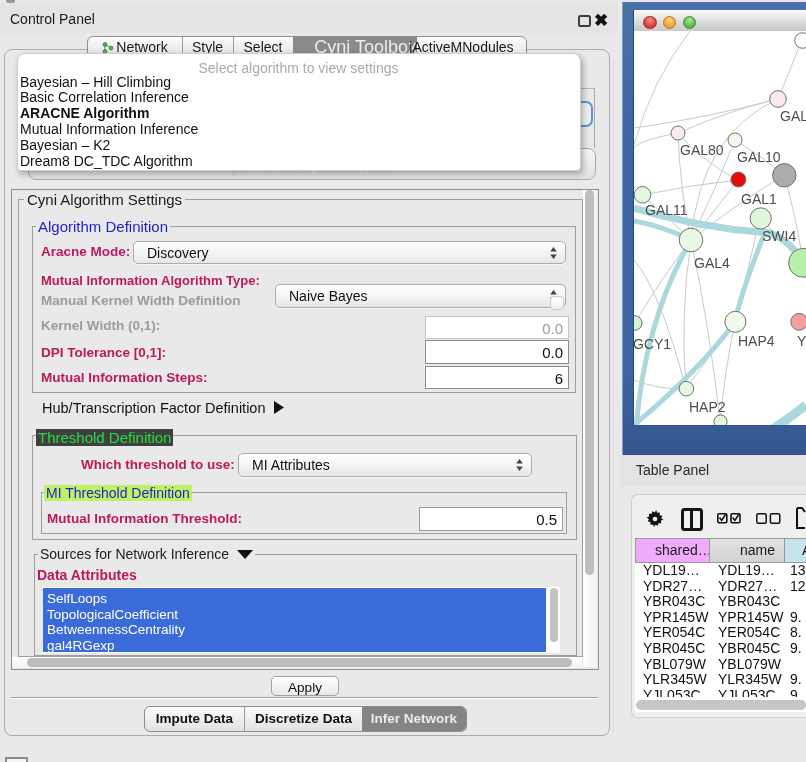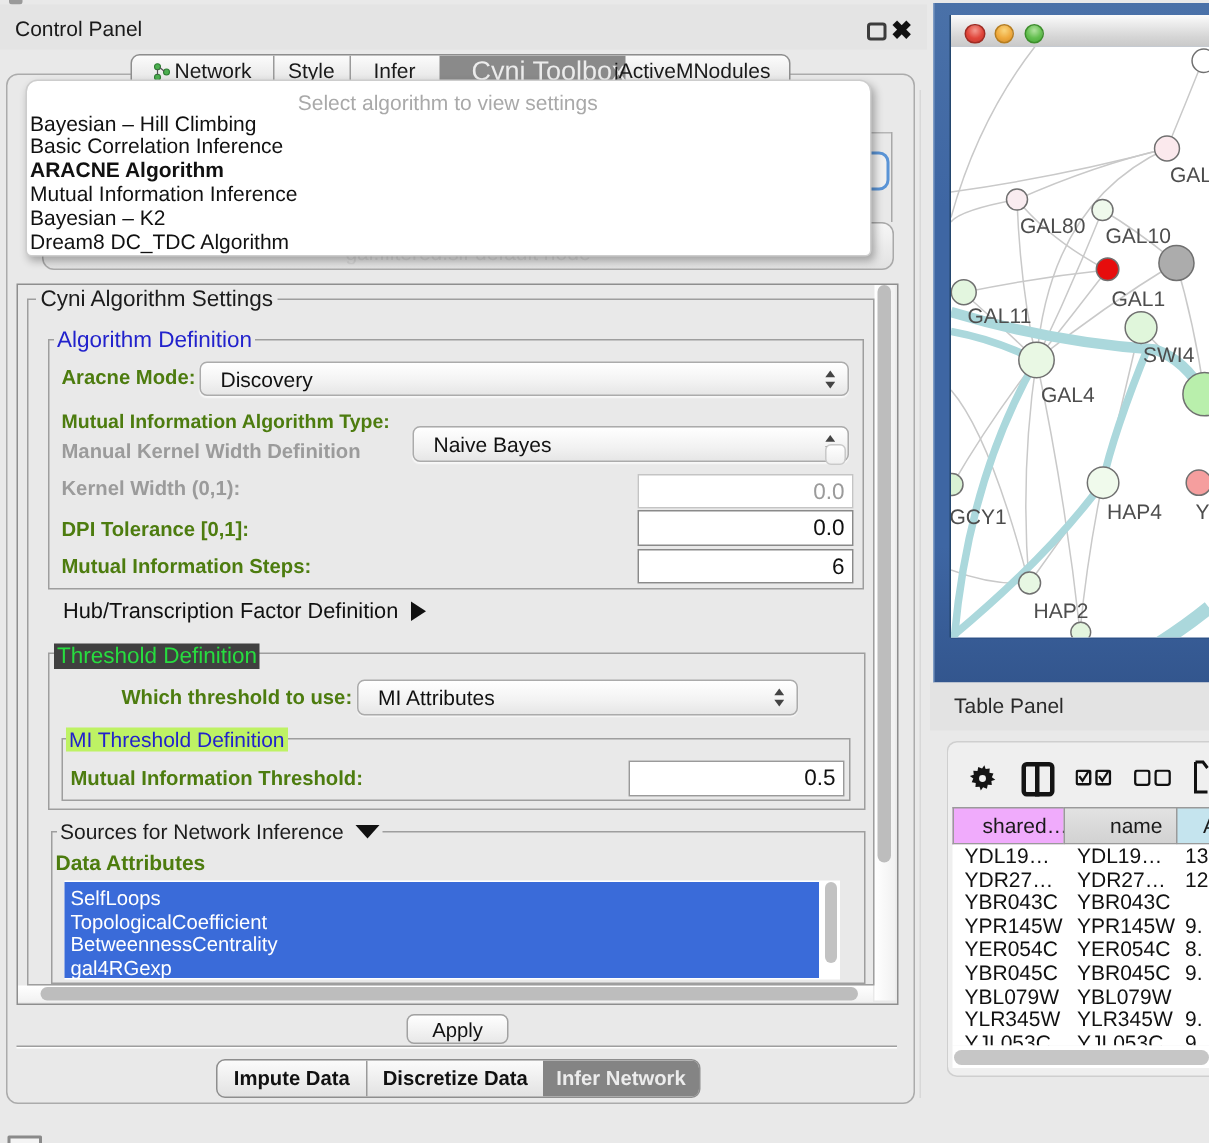--- a/index.html
+++ b/index.html
@@ -1,20 +1,20 @@
 <!DOCTYPE html>
 <html><head>
 <meta charset="utf-8">
 <style>
   html,body{margin:0;padding:0;}
   body{width:806px;height:762px;position:relative;overflow:hidden;
        background:#E9E9E9;font-family:"Liberation Sans",sans-serif;}
   .abs{position:absolute;}
   .lbl{position:absolute;font-size:14px;color:#111;white-space:nowrap;}
-  .blbl{position:absolute;font-size:13.5px;font-weight:bold;color:#4d7c0f;white-space:nowrap;}
+  .blbl{position:absolute;font-size:13.5px;font-weight:bold;color:#be185d;white-space:nowrap;}
   .combo{position:absolute;border:1px solid #ABABAB;border-radius:5px;
          background:linear-gradient(#FFFFFF,#F2F2F2 60%,#E6E6E6);
          box-shadow:0 1px 1px rgba(255,255,255,.7);}
   .combo .ct{position:absolute;left:13px;top:50%;transform:translateY(-50%);
          font-size:14px;color:#111;}
   .updn{position:absolute;right:7px;top:50%;transform:translateY(-50%);width:9px;height:14px;}
   .tfield{position:absolute;background:#fff;text-align:right;font-size:15px;color:#111;}
   .tfield span{position:absolute;right:5px;top:50%;transform:translateY(-50%);}
 </style>
 </head>
@@ -138,21 +138,21 @@
 
 <div class="abs" style="left:87px;top:36px;width:438px;height:21px;border:1px solid #8E8E8E;border-radius:6px;background:linear-gradient(#FCFCFC,#E0E0E0);overflow:hidden;">
   <div style="position:absolute;left:0;top:0;width:94px;height:21px;line-height:21px;text-align:center;font-size:14px;color:#1a1a1a;border-right:1px solid #9a9a9a;">
     <svg width="12" height="12" viewBox="0 0 12 12" style="vertical-align:-2px;margin-right:2px;">
         <circle cx="3" cy="2.5" r="2" fill="#4caf50" stroke="#2d7d32" stroke-width=".7"></circle>
         <circle cx="3" cy="9.5" r="2" fill="#4caf50" stroke="#2d7d32" stroke-width=".7"></circle>
         <circle cx="9" cy="6" r="2" fill="#4caf50" stroke="#2d7d32" stroke-width=".7"></circle>
         <path d="M3 4 L3 8 M4.5 3 L7.5 5.5" stroke="#555" stroke-width=".8" fill="none"></path>
       </svg>Network</div>
   <div style="position:absolute;left:94px;top:0;width:51px;height:21px;line-height:21px;text-align:center;font-size:14px;color:#1a1a1a;border-right:1px solid #9a9a9a;">Style</div>
-  <div style="position:absolute;left:145px;top:0;width:60px;height:21px;line-height:21px;text-align:center;font-size:14px;color:#1a1a1a;">Infer</div>
+  <div style="position:absolute;left:145px;top:0;width:60px;height:21px;line-height:21px;text-align:center;font-size:14px;color:#1a1a1a;">Select</div>
   <div style="position:absolute;left:205px;top:0;width:124px;height:21px;line-height:21px;text-align:right;font-size:18px;color:#ECECEC;background:#8A8A8A;">Cyni Toolbox</div>
   <div style="position:absolute;left:309px;top:0;width:129px;height:21px;line-height:21px;text-align:center;font-size:14px;color:#1a1a1a;">jActiveMNodules</div>
 </div>
 
 <div class="abs" style="left:16.5px;top:52.5px;width:562px;height:116px;background:#ffffff;border:1px solid #CDCDCD;border-radius:8px 8px 4px 4px;box-shadow:2px 3px 6px rgba(0,0,0,0.3);">
   <div style="position:absolute;left:0;top:6px;width:100%;text-align:center;font-size:14px;color:#A9A9A9;">Select algorithm to view settings</div>
   <div style="position:absolute;left:2.5px;top:21px;font-size:14px;color:#111;line-height:15.9px;">Bayesian – Hill Climbing<br>Basic Correlation Inference<br><b>ARACNE Algorithm</b><br>Mutual Information Inference<br>Bayesian – K2<br>Dream8 DC_TDC Algorithm</div>
 </div>
 
 <div class="abs" style="left:5px;top:757px;width:19px;height:12px;border:2px solid #8a8a8a;background:#f4f4f4;border-radius:1px;"></div>

